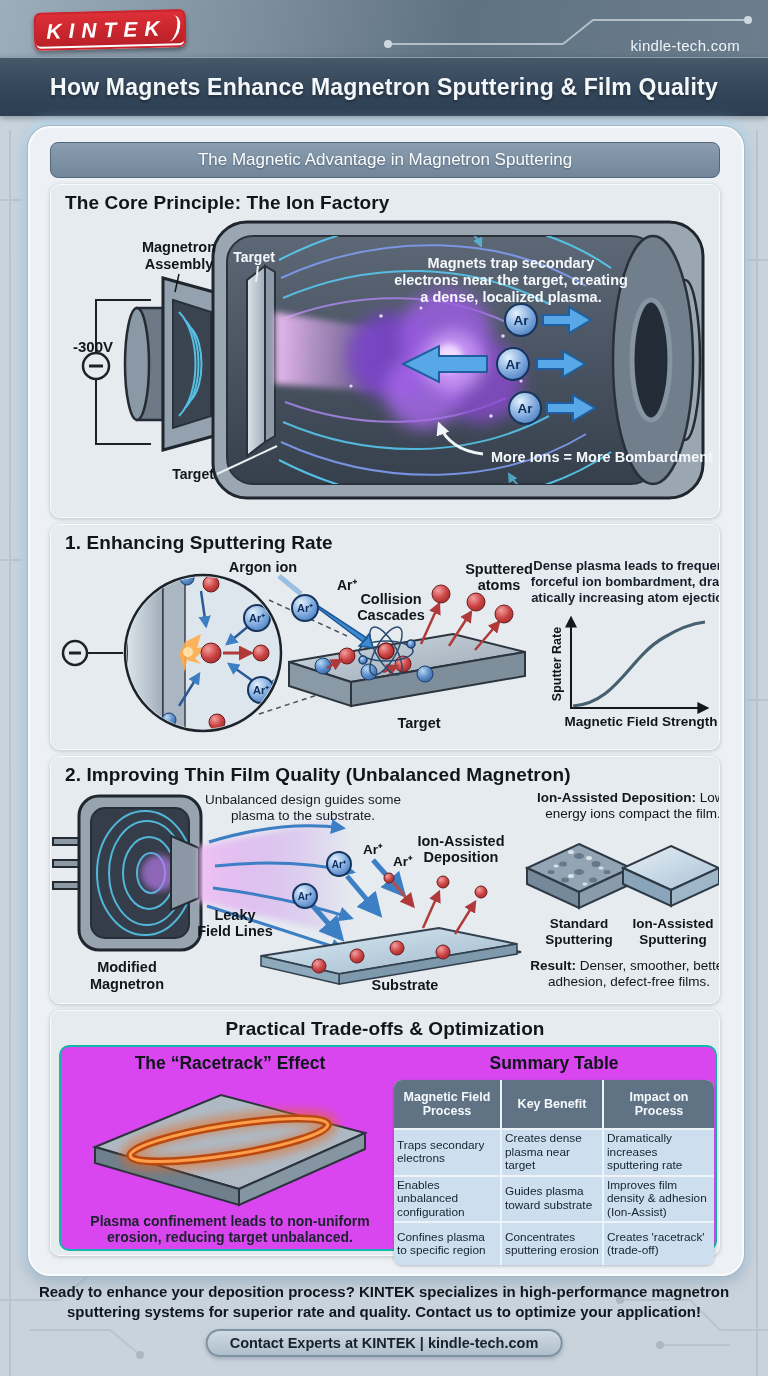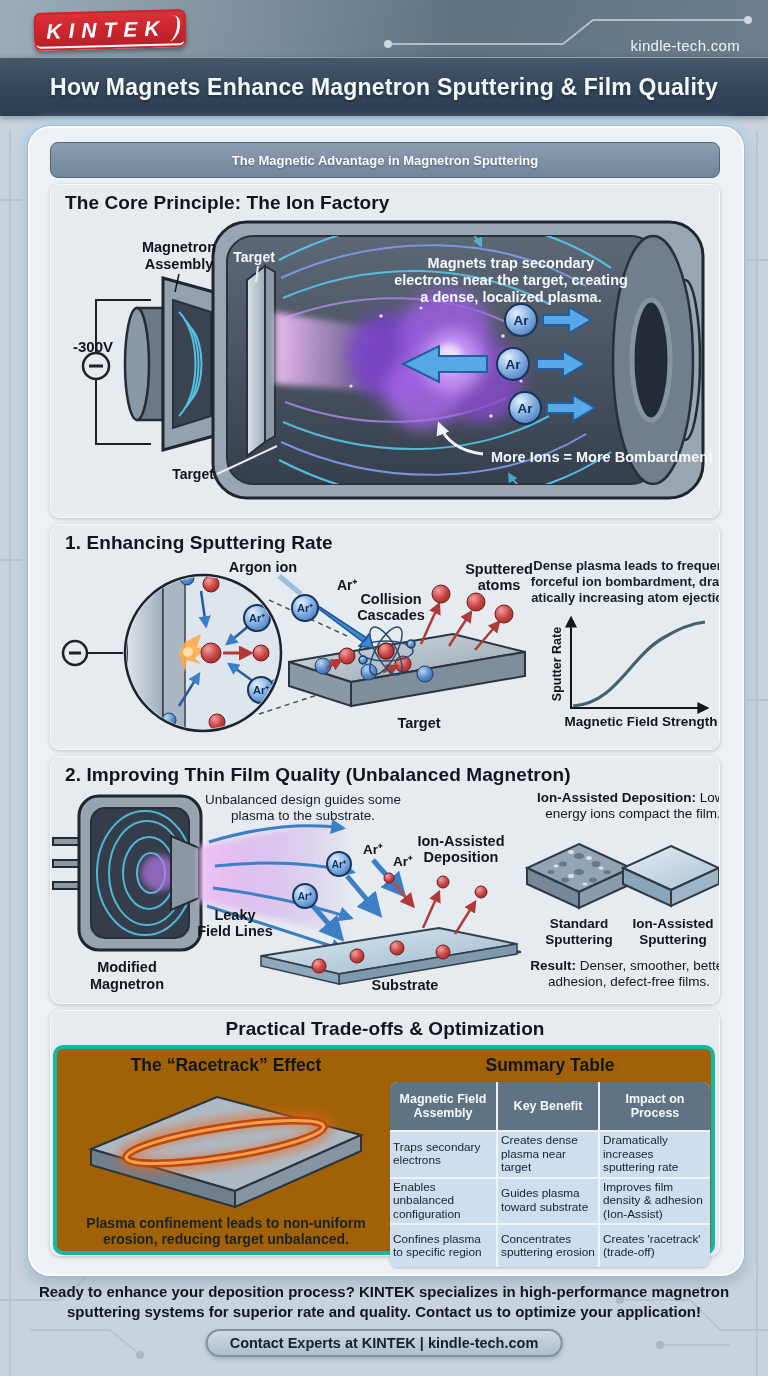--- a/index.html
+++ b/index.html
@@ -34,31 +34,31 @@
     text-shadow:0 2px 3px rgba(0,0,0,.35);}
   
   .container{left:28px;top:126px;width:712px;height:1146px;
     background:#edf1f5;border:2px solid #f9fcfe;border-radius:22px;
     box-shadow:0 0 0 1px #a6b6c2, 0 -3px 14px rgba(170,215,245,.9), 0 6px 14px rgba(90,110,130,.35);
     z-index:2;}
   .banner{left:20px;top:14px;width:668px;height:34px;
     background:linear-gradient(180deg,#8c9eb0 0%,#71869a 100%);
     border:1px solid #53677a;border-radius:8px;
     display:flex;align-items:center;justify-content:center;}
-  .banner span{color:#fbfdff;font-size:13px;font-weight:bold;text-shadow:0 1px 2px rgba(20,35,50,.45);}
+  .banner span{color:#fbfdff;font-size:17px;font-weight:normal;text-shadow:0 1px 2px rgba(20,35,50,.45);}
   .panel{left:20px;width:668px;background:#e6ebf0;border:1.5px solid #f8fbfd;border-radius:10px;
     box-shadow:0 1px 4px rgba(60,80,100,.3);}
   .panel h2{margin:0;padding:7px 14px 2px;font-size:19px;font-weight:bold;color:#10161c;letter-spacing:.1px;}
   #panel-core{top:56px;height:332px;}
   #panel-rate{top:396px;height:224px;}
   #panel-film{top:628px;height:246px;}
   #panel-trade{top:882px;height:244px;}
   #panel-trade h2{text-align:center;}
-  .trade-inner{left:2px;top:34px;width:654px;height:202px;background:#a16207;
-    border:4px solid #14b8a6;border-radius:10px;}
+  .trade-inner{left:8px;top:34px;width:654px;height:202px;background:#d946ef;
+    border:2px solid #14b8a6;border-radius:10px;}
   .race-col{left:8px;top:2px;width:322px;height:198px;}
   .race-col h3, .table-col h3{margin:0;text-align:center;font-size:17.5px;font-weight:bold;color:#10161c;padding-top:4px;}
   .race-caption{top:164px;left:0;width:322px;text-align:center;font-size:14px;font-weight:bold;color:#1a232c;line-height:16px;}
   .table-col{left:332px;top:2px;width:322px;height:198px;}
   .sum-table{margin:6px auto 0;width:320px;display:grid;grid-template-columns:106px 100px 110px;gap:2px;
     background:#eef3f7;border-radius:8px;overflow:hidden;box-shadow:0 1px 3px rgba(60,80,100,.35);}
   .sum-table .th{background:#5f7384;color:#f5f9fc;font-size:12.5px;font-weight:bold;
     display:flex;align-items:center;justify-content:center;text-align:center;min-height:44px;padding:2px 3px;}
   .sum-table .td{background:#cddeee;color:#16222e;font-size:11.8px;
     display:flex;align-items:center;justify-content:center;text-align:left;min-height:38px;padding:2px 3px;line-height:13.5px;}
@@ -562,21 +562,21 @@
           </g>
         </svg>
         <div class="abs race-caption">
           <div>Plasma confinement leads to non-uniform</div>
           <div>erosion, reducing target unbalanced.</div>
         </div>
       </div>
       <div class="abs table-col">
         <h3>Summary Table</h3>
         <div class="sum-table">
-          <div class="th">Magnetic Field Assembly</div>
+          <div class="th">Magnetic Field Process</div>
           <div class="th">Key Benefit</div>
           <div class="th">Impact on Process</div>
           <div class="td">Traps secondary electrons</div>
           <div class="td">Creates dense plasma near target</div>
           <div class="td">Dramatically increases sputtering rate</div>
           <div class="td">Enables unbalanced configuration</div>
           <div class="td">Guides plasma toward substrate</div>
           <div class="td">Improves film density &amp; adhesion (Ion-Assist)</div>
           <div class="td">Confines plasma to specific region</div>
           <div class="td">Concentrates sputtering erosion</div>

